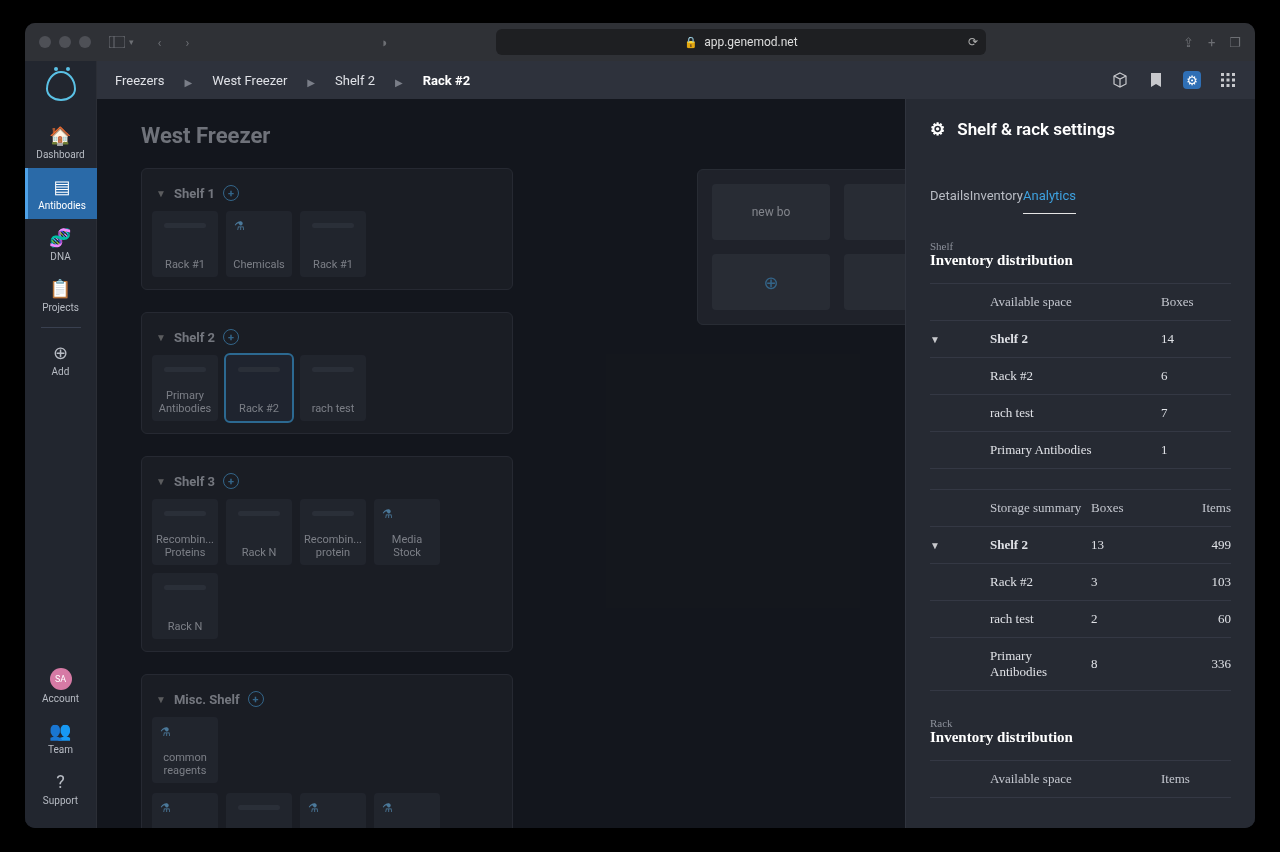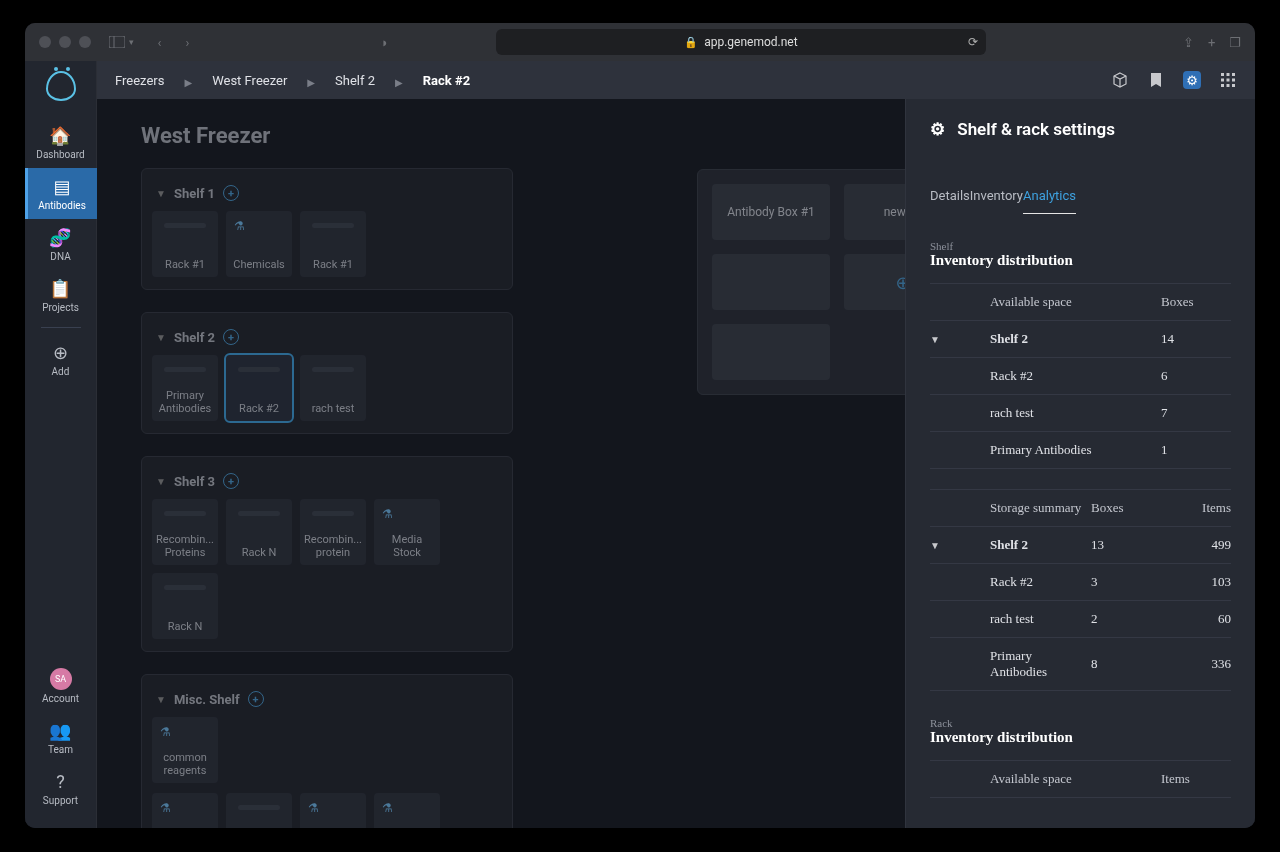--- a/index.html
+++ b/index.html
@@ -446,21 +446,20 @@
                     <span>common agents</span>
                   </div>
                   <div class="rack-card">
                     <span class="ricon">⚗</span>
                   </div>
                 </div>
               </div>
             </div>
 
           <div class="box-panel" id="box-cluster">
-              <div class="box-card">Antibody Box #1</div>
               <div class="box-card">new bo</div>
               <div class="box-card"></div>
               <div class="box-card add">⊕</div>
               <div class="box-card"></div>
             </div>
         </div>
 
         <div class="settings-panel">
           <div class="sp-header">
             <span>⚙</span>

